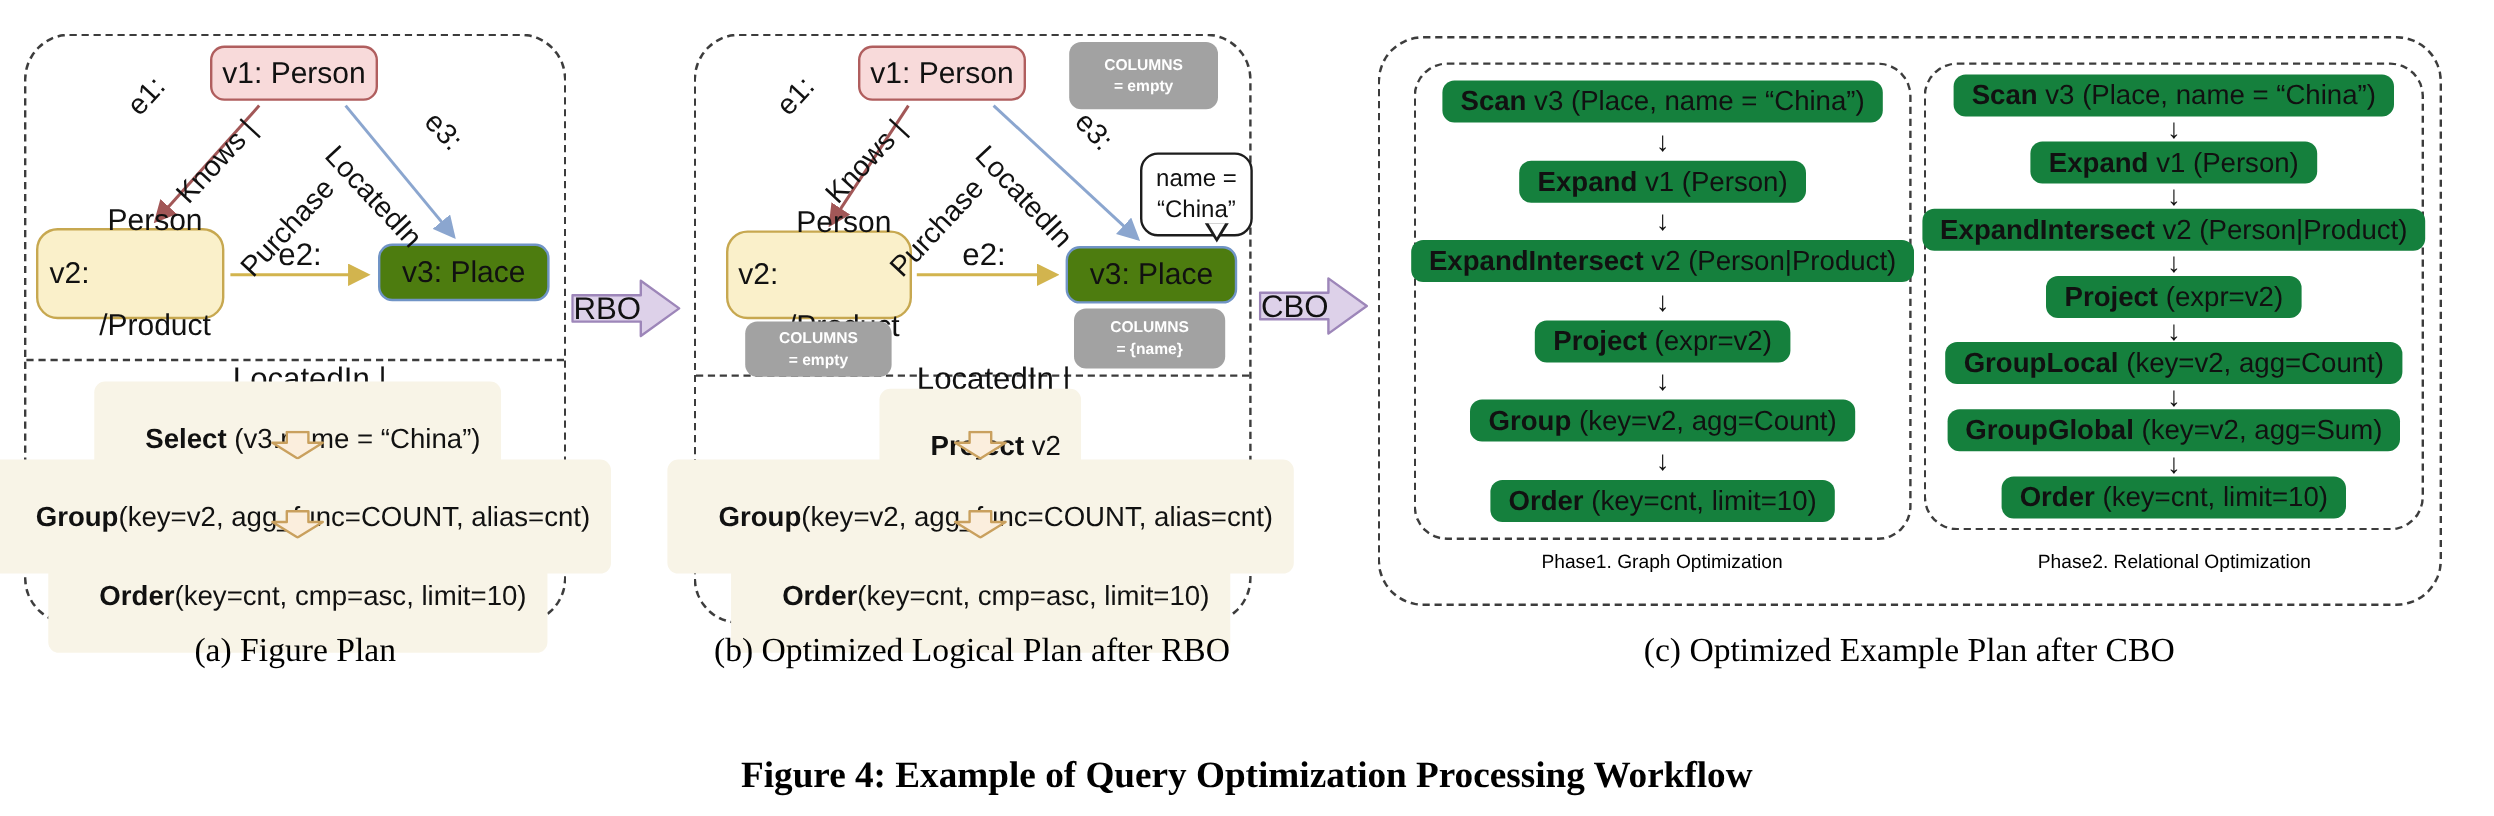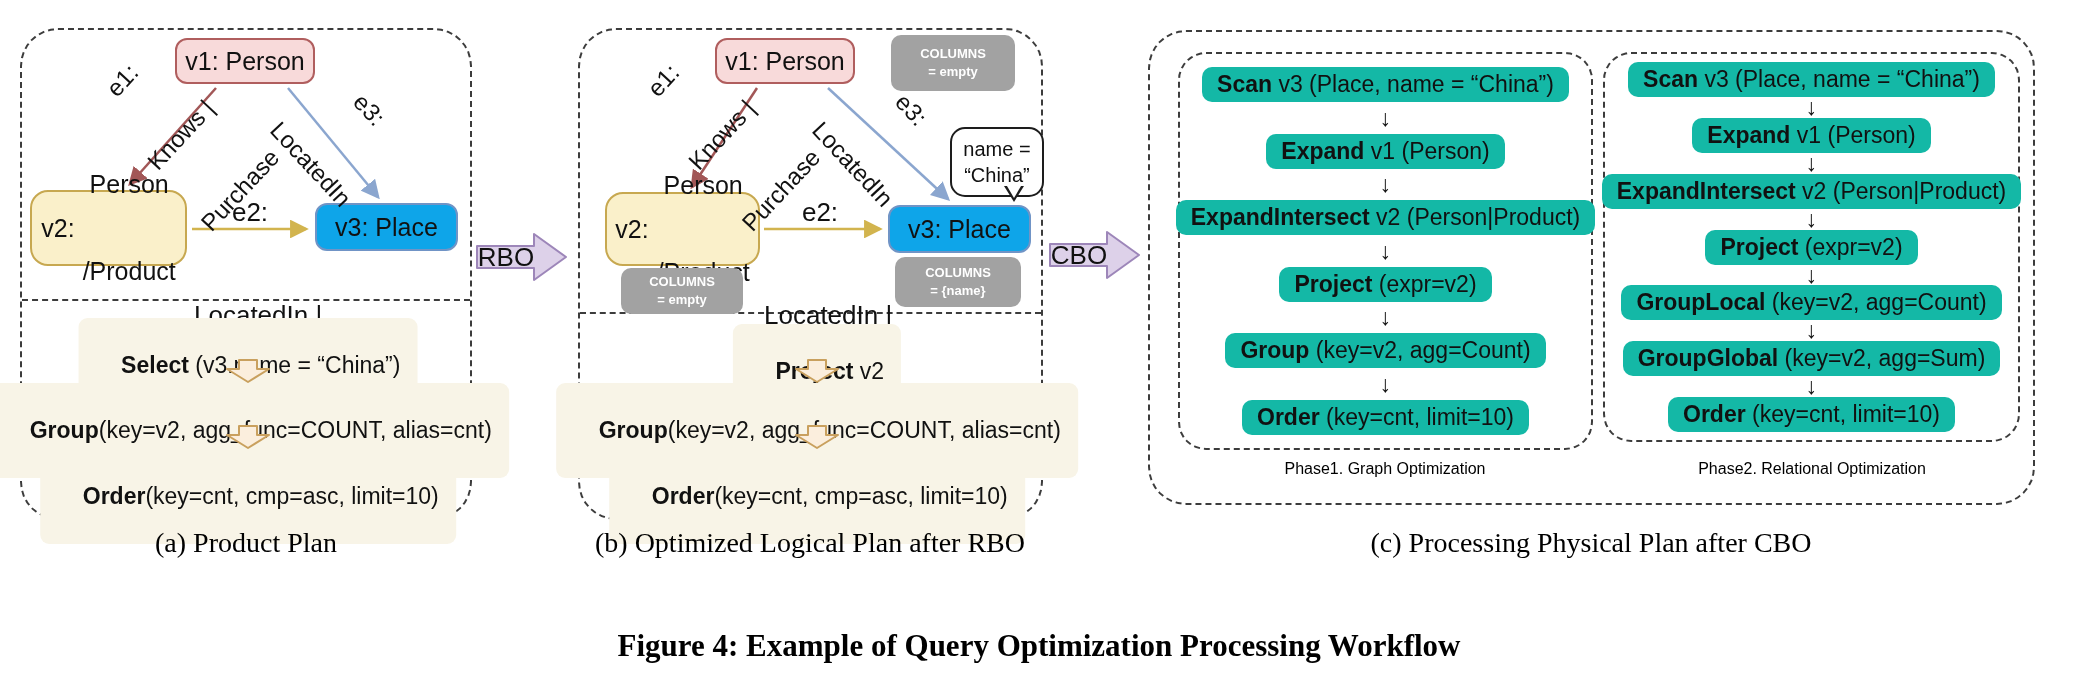--- a/index.html
+++ b/index.html
@@ -12,21 +12,21 @@
   .panel { position:absolute; border:2.5px dashed #3c3c3c; border-radius:38px; }
   .phase { position:absolute; border:2px dashed #3c3c3c; border-radius:28px;
            display:flex; flex-direction:column; align-items:center;
            justify-content:space-evenly; padding:8px 0; }
   .sep { position:absolute; border-top:2.5px dashed #3c3c3c; height:0; }
   
   .node { position:absolute; display:flex; align-items:center; justify-content:center;
           font-size:25px; border-radius:12px; white-space:pre; }
   .node-v1 { background:#f8dada; border:2.5px solid #b05e5e; }
   .node-v2 { background:#faf0ca; border:2.5px solid #c7a850; border-radius:18px; }
-  .node-v3 { background:#0ea5e9; border:2.5px solid #7094c6; }
+  .node-v3 { background:#4d7c0f; border:2.5px solid #7094c6; }
   .v2p { margin-right:8px; }
   .ln { display:block; text-align:center; line-height:1.15; }
   
   .rot { position:absolute; font-size:24px; line-height:1.1; text-align:center;
          transform:translate(-50%,-50%) rotate(var(--r)); white-space:pre; }
   .elab { position:absolute; font-size:26px; line-height:1.25; white-space:pre; }
   .elab.center { transform:translateX(-50%); }
   
   .badge { position:absolute; background:#a2a2a2; color:#fff; border-radius:10px;
            font-size:13px; font-weight:600; line-height:1.35; text-align:center;
@@ -37,21 +37,21 @@
             display:flex; flex-direction:column; justify-content:center; }
   .bubble::before { content:""; position:absolute; bottom:-17px; left:58%;
             border:10px solid transparent; border-top:16px solid #1d1d1d; }
   .bubble::after { content:""; position:absolute; bottom:-10px; left:calc(58% + 2.5px);
             border:7.5px solid transparent; border-top:12px solid #ffffff; }
   
   .op { position:absolute; transform:translateX(-50%); background:#f8f4e7; border-radius:9px;
         font-size:23px; padding:7px 17px; white-space:pre; }
   .b { font-weight:bold; }
   
-  .gop { background:#14b8a6; border-radius:10px; font-size:23px; padding:4px 15px; white-space:pre; }
+  .gop { background:#15803d; border-radius:10px; font-size:23px; padding:4px 15px; white-space:pre; }
   .tarrow { font-size:23px; line-height:0.9; color:#111; }
   
   .blockarrow { position:absolute; transform:translateX(-50%); }
   .flowarrow { position:absolute; }
   .flowlabel { position:absolute; left:0; top:0; width:60px; height:52px;
                display:flex; align-items:center; justify-content:center;
                font-size:26px; font-weight:normal; color:#111; }
   
   .caption { position:absolute; transform:translateX(-50%); white-space:pre;
              font-family:"Liberation Serif", serif; font-size:28px; color:#000; }
@@ -129,21 +129,21 @@
   </svg>
   <div class="op" style="left:248px;top:383px">
     <span class="b">Group</span><span>(key=v2, agg_func=COUNT, alias=cnt)</span>
   </div>
   <svg class="blockarrow" style="left:248px;top:425px" width="46" height="24" viewBox="0 0 46 24">
     <polygon points="14,1 32,1 32,10 44,10 23,23 2,10 14,10" fill="#fbeedd" stroke="#c9a05e" stroke-width="2" stroke-linejoin="round"></polygon>
   </svg>
   <div class="op" style="left:248px;top:449px">
     <span class="b">Order</span><span>(key=cnt, cmp=asc, limit=10)</span>
   </div>
-  <div class="caption" style="left:246px;top:527px">(a) Product Plan</div>
+  <div class="caption" style="left:246px;top:527px">(a) Figure Plan</div>
 
   <div class="flowarrow" style="left:476px;top:231px">
     <svg width="92" height="52" viewBox="0 0 92 52">
       <polygon points="1,15 58,15 58,3 90,26 58,49 58,37 1,37" fill="#ddd1e9" stroke="#9d86b9" stroke-width="2" stroke-linejoin="round"></polygon>
     </svg>
     <span class="flowlabel">RBO</span>
   </div>
 
   <div class="node node-v1" style="left:715px;top:38px;width:140px;height:46px">
     <span>v1: Person</span>
@@ -239,17 +239,17 @@
     <div class="tarrow">↓</div>
     <div class="gop"><span class="b">GroupLocal</span><span> (key=v2, agg=Count)</span></div>
     <div class="tarrow">↓</div>
     <div class="gop"><span class="b">GroupGlobal</span><span> (key=v2, agg=Sum)</span></div>
     <div class="tarrow">↓</div>
     <div class="gop"><span class="b">Order</span><span> (key=cnt, limit=10)</span></div>
   </div>
 
   <div class="phaselabel" style="left:1385px;top:460px">Phase1. Graph Optimization</div>
   <div class="phaselabel" style="left:1812px;top:460px">Phase2. Relational Optimization</div>
-  <div class="caption" style="left:1591px;top:527px">(c) Processing Physical Plan after CBO</div>
+  <div class="caption" style="left:1591px;top:527px">(c) Optimized Example Plan after CBO</div>
 
   <div class="figcap" style="left:1039px;top:628px">Figure 4: Example of Query Optimization Processing Workflow</div>
 
 </div>
 
 </body></html>

